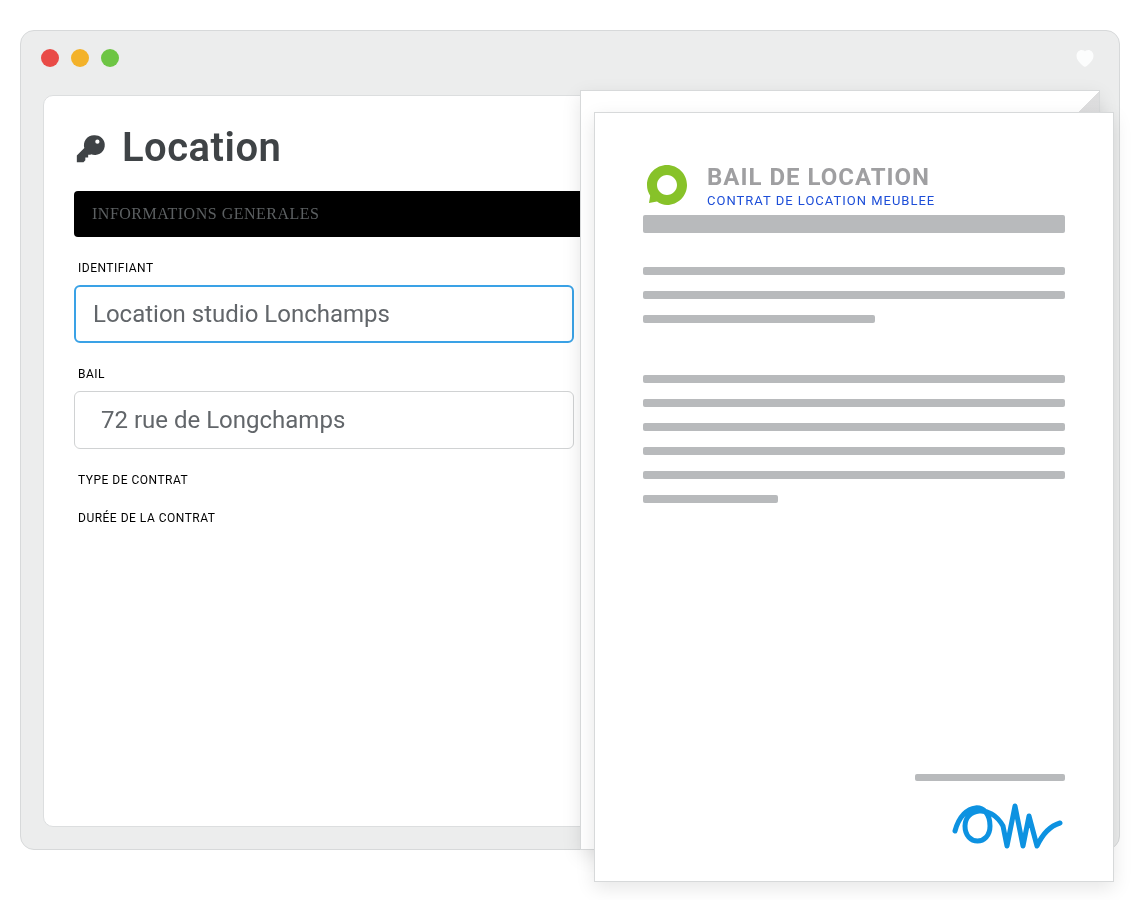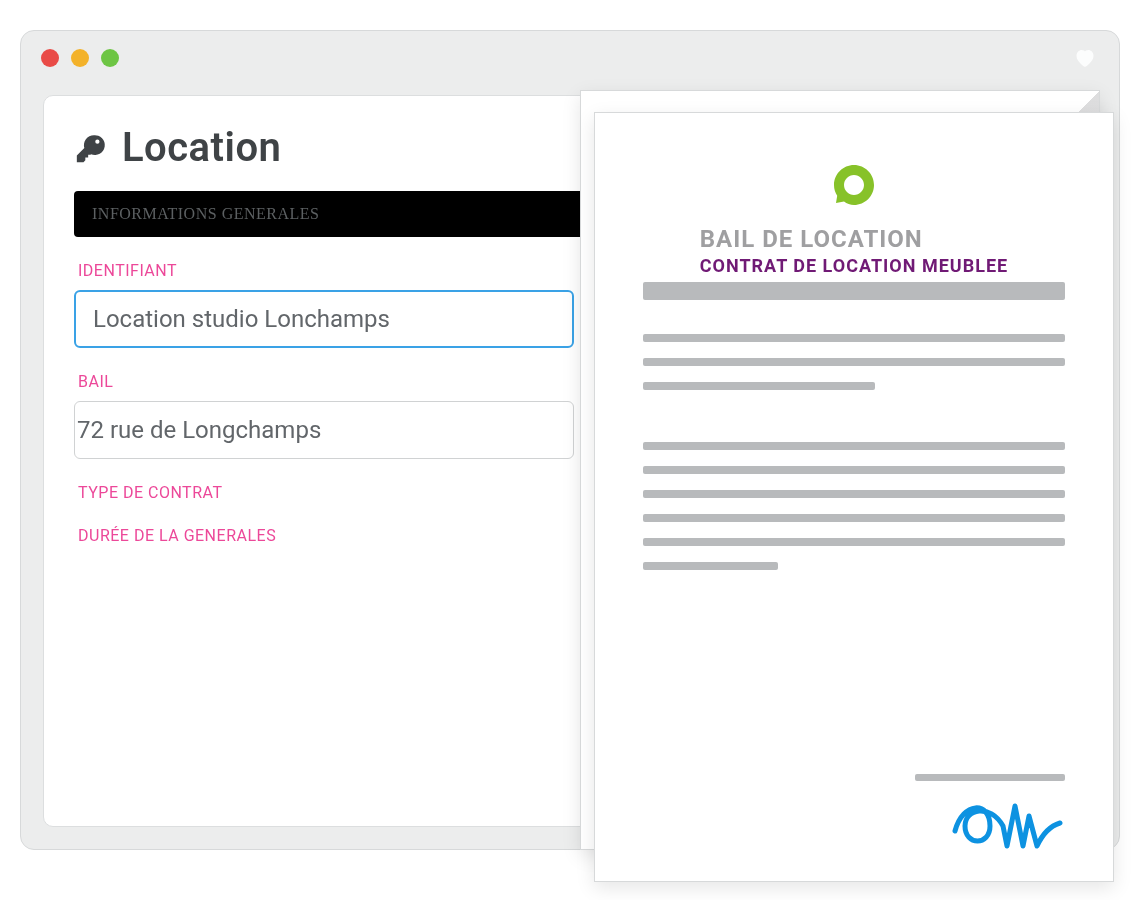--- a/index.html
+++ b/index.html
@@ -68,33 +68,33 @@
     padding: 0 18px;
     font-size: 16px;
     letter-spacing: 0.5px;
     color: #5c6062;
     border-radius: 4px;
     margin-bottom: 18px;
     font-family: Liberation Serif, serif;
   }
   .field { margin-bottom: 24px; }
   .field-label {
-    font-size: 16px;
+    font-size: 12px;
     letter-spacing: 0.5px;
-    color: #ec4899;
+    color: #000000;
     margin-bottom: 10px;
     padding-left: 4px;
     margin-top: 24px;
   }
   .field-input {
     width: 500px;
     height: 58px;
     border: 1px solid #d0d2d3;
     border-radius: 6px;
-    padding: 0 2px;
+    padding: 0 26px;
     font-size: 24px;
     color: #62666a;
     background: #ffffff;
     font-family: inherit;
   }
   .field-input.focused {
     border: 2px solid #3aa2e6;
     padding: 16px 17px;
   }
 
@@ -124,25 +124,25 @@
     height: 70px;
     background: linear-gradient(135deg, #ffffff 0%, #ffffff 50%, #ddddde 50%, #e0e0e1 100%);
     border-bottom-left-radius: 2px;
   }
   .doc-front {
     left: 14px; top: 22px; width: 520px; height: 770px;
     padding: 48px 48px 30px 48px;
     display: flex;
     flex-direction: column;
   }
-  .doc-header { display: flex; align-items: center; gap: 16px; margin-bottom: 6px; flex-direction: column; }
+  .doc-header { display: flex; align-items: center; gap: 16px; margin-bottom: 6px; }
   .logo-wrap { width: 48px; height: 48px; }
   .doc-titles { display: flex; flex-direction: column; gap: 2px; }
   .doc-title { font-size: 24px; font-weight: 700; color: #9f9fa1; letter-spacing: 1px; }
-  .doc-subtitle { font-size: 18px; font-weight: 700; color: #701a75; letter-spacing: 1px; }
+  .doc-subtitle { font-size: 13px; font-weight: 400; color: #1d4ed8; letter-spacing: 1px; }
   .bar { background: #b8babc; border-radius: 2px; }
   .bar-thick { height: 18px; width: 100%; margin-bottom: 34px; }
   .bar-thin { height: 8px; margin-bottom: 16px; }
   .group { margin-bottom: 36px; }
   .signature {
     margin-top: auto;
     align-self: flex-end;
     display: flex;
     flex-direction: column;
     align-items: flex-end;
@@ -183,21 +183,21 @@
     <div class="field">
       <div class="field-label">BAIL</div>
       <input class="field-input" type="text" value="72 rue de Longchamps" style="">
     </div>
 
     <div class="field">
       <div class="field-label">TYPE DE CONTRAT</div>
     </div>
 
     <div class="field">
-      <div class="field-label">DURÉE DE LA GENERALES</div>
+      <div class="field-label">DURÉE DE LA CONTRAT</div>
     </div>
   </div>
 </div>
 
 <div class="doc-stack">
   <div class="doc doc-back"></div>
   <div class="doc doc-front">
     <div class="doc-header">
       <div class="logo-wrap">
         <svg viewBox="0 0 48 48" width="48" height="48">

